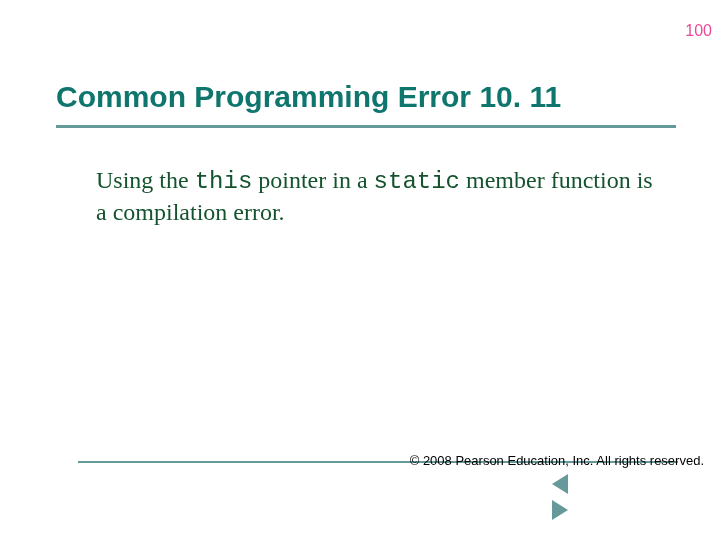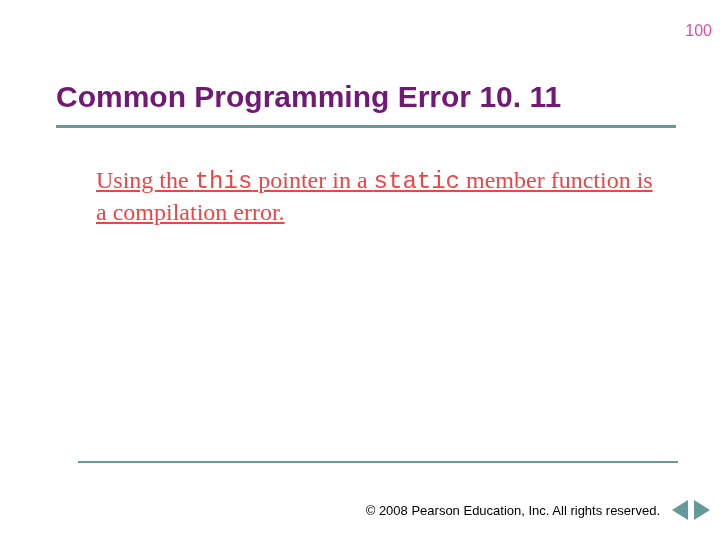--- a/index.html
+++ b/index.html
@@ -15,61 +15,61 @@
     right: 8px;
     font-size: 16px;
     color: #ec4899;
   }
   .title {
     position: absolute;
     top: 80px;
     left: 56px;
     font-size: 30px;
     font-weight: bold;
-    color: #701a75;
+    color: #0f766e;
     font-family: Arial, Helvetica, sans-serif;
   }
   .rule1 {
     position: absolute;
     top: 125px;
     left: 56px;
     width: 620px;
     height: 3px;
     background: #669999;
   }
   .body-text {
     position: absolute;
     top: 165px;
     left: 96px;
     width: 560px;
     font-family: "Times New Roman", Times, serif;
     font-size: 24px;
     line-height: 1.25;
-    color: #ef4444;
-    text-decoration: underline;
+    color: #14532d;
   }
   .body-text .mono {
     font-family: "Courier New", Courier, monospace;
     font-size: 24px;
   }
   .rule2 {
     position: absolute;
     top: 461px;
     left: 78px;
     width: 600px;
     height: 2px;
     background: #669999;
   }
   .footer {
     position: absolute;
     bottom: 20px;
     right: 10px;
     display: flex;
     align-items: center;
     gap: 6px;
+    flex-direction: column;
   }
   .copyright {
     font-family: Arial, Helvetica, sans-serif;
     font-size: 13px;
     color: #000;
     margin-right: 6px;
   }
   .nav-arrow {
     width: 0;
     height: 0;

